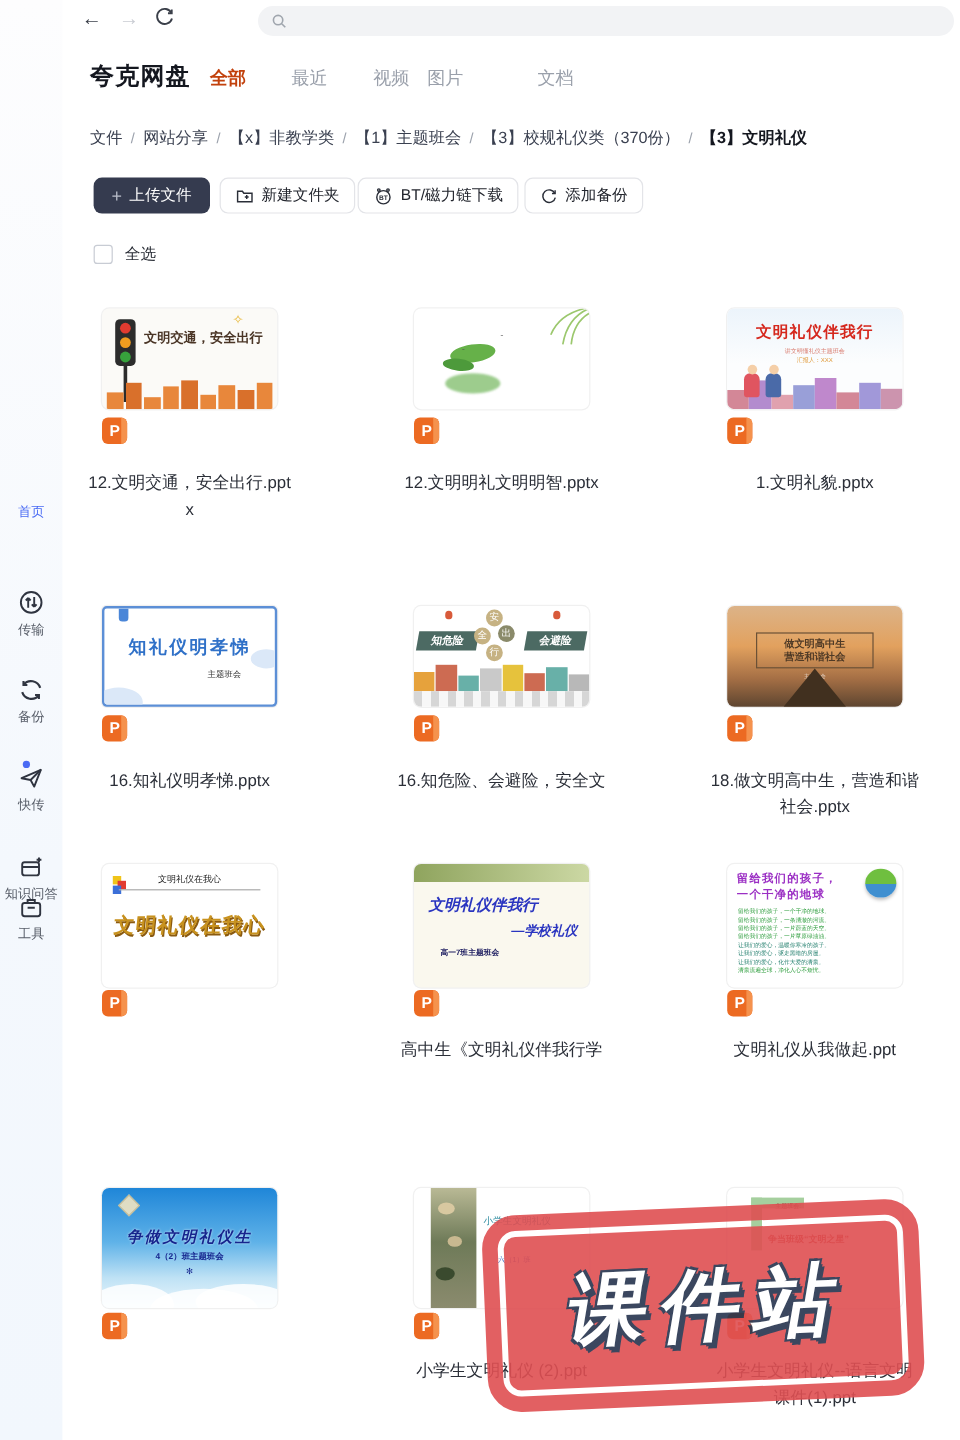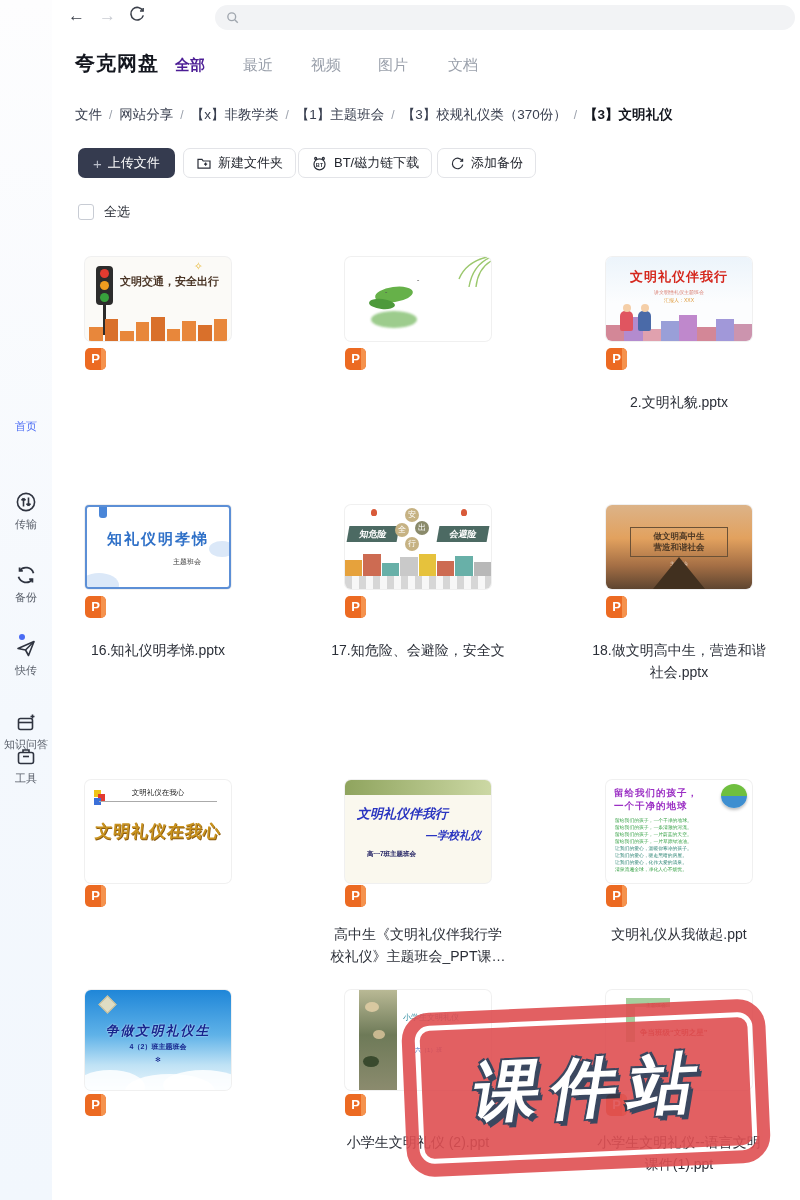--- a/index.html
+++ b/index.html
@@ -21,40 +21,40 @@
                border-left:none;border-right:none;border-radius:0 0 8px 8px;}
   .bluedot{position:absolute;right:13px;top:-2px;width:6px;height:6px;border-radius:50%;background:#4a6bf4;}
   
   .navglyph{position:absolute;font-size:17px;color:#3a3f49;cursor:pointer;line-height:20px;}
   .navglyph.dis{color:#c9ccd3;cursor:default;}
   .searchbar{position:absolute;left:215px;top:5px;width:580px;height:25px;border-radius:13px;
              background:#f2f3f5;display:flex;align-items:center;padding-left:10px;box-sizing:border-box;cursor:text;}
   
   .logo{position:absolute;left:75px;top:50px;font-size:20px;font-weight:800;color:#14171f;letter-spacing:1px;}
   .tab{position:absolute;top:56px;font-size:15px;color:#9aa0ab;cursor:pointer;}
-  .tab.active{color:#4c1d95;font-weight:700;}
+  .tab.active{color:#c2410c;font-weight:700;}
   
   .crumbs{position:absolute;left:75px;top:106px;right:30px;font-size:13.5px;color:#3a4050;
           display:flex;flex-wrap:wrap;align-items:center;}
   .crumb{cursor:pointer;}
   .crumb.last{font-weight:700;color:#14171f;cursor:default;}
   .crumb-sep{color:#9aa0ab;margin:0 7px;font-size:12px;}
   
   .btn{position:absolute;top:148px;height:30px;border-radius:7px;display:inline-flex;align-items:center;
        font-size:13px;cursor:pointer;box-sizing:border-box;}
   .btn.dark{left:78px;background:#353b4f;color:#fff;padding:0 15px;}
   .btn.lite{background:#fff;border:1px solid #e3e4e8;color:#23262e;padding:0 12px;gap:6px;}
   .plus-g{color:#b9bdc9;font-size:15px;margin-right:6px;font-weight:400;}
   .chk{position:absolute;left:78px;top:204px;width:14px;height:14px;border:1.5px solid #c8ccd4;border-radius:3px;
        background:#fff;cursor:pointer;}
   .chk-lbl{position:absolute;left:104px;top:203px;font-size:13px;color:#262a33;}
   
   .cell{position:absolute;width:164px;}
   .c1{left:76px}.c2{left:336px}.c3{left:597px}
-  .r1{top:257px}.r2{top:505px}.r3{top:780px}.r4{top:990px}
+  .r1{top:257px}.r2{top:505px}.r3{top:720px}.r4{top:990px}
   .thumb{width:146px;margin:0 auto;border-radius:6px;background:#fff;overflow:hidden;position:relative;
          box-shadow:0 0 0 1px rgba(0,0,0,.06);cursor:pointer;}
   .r1 .thumb,.r2 .thumb{height:84px}.r3 .thumb{height:103px}.r4 .thumb{height:100px}
   .badge{position:absolute;left:9px;width:21px;height:22px;background:#ec6a22;border-radius:5px;color:#fff;
          font-size:13px;font-weight:800;text-align:center;line-height:22px;overflow:hidden;}
   .badge::after{content:"";position:absolute;right:0;top:0;bottom:0;width:5px;background:#f5924d;border-radius:0 5px 5px 0;}
   .badge span{position:relative;z-index:1;}
   .r1 .badge{top:91px}.r2 .badge{top:91px}.r3 .badge{top:105px}.r4 .badge{top:104px}
   .fname{position:absolute;left:-30px;right:-30px;text-align:center;font-size:14px;line-height:22px;color:#2b2f38;cursor:pointer;}
   .r1 .fname{top:134px}.r2 .fname{top:134px}.r3 .fname{top:143px}.r4 .fname{top:141px}
@@ -219,21 +219,21 @@
       </svg>
       </span>
     <span></span>
   </div>
 </div>
 
 <div class="logo">夸克网盘</div>
 <span class="tab active" style="left:175px">全部</span>
 <span class="tab" style="left:243px">最近</span>
 <span class="tab" style="left:311px">视频</span>
-<span class="tab" style="left:378px">图片</span>
+<span class="tab" style="left:356px">图片</span>
 <span class="tab" style="left:448px">文档</span>
 
 <div class="crumbs">
   <span class="crumb">文件</span>
   <span class="crumb-sep">/</span>
   <span class="crumb">网站分享</span>
   <span class="crumb-sep">/</span>
   <span class="crumb">【x】非教学类</span>
   <span class="crumb-sep">/</span>
   <span class="crumb">【1】主题班会</span>
@@ -295,36 +295,43 @@
         <i style="height:10px"></i>
         <i style="height:19px"></i>
         <i style="height:24px;background:#d9702b"></i>
         <i style="height:12px"></i>
         <i style="height:20px"></i>
         <i style="height:16px;background:#d9702b"></i>
         <i style="height:22px"></i>
     </span>
   </div>
   <div class="badge"><span>P</span></div>
+  <div class="fname">
+    <div>12.文明交通，安全出行.ppt</div>
+      <div>x</div>
+  </div>
 </div>
 
 <div class="cell r1 c2">
   <div class="thumb t2">
     <span class="leaf1"></span>
     <span class="leaf2"></span>
     <span class="refl"></span>
     <svg width="62" height="40" viewBox="0 0 62 40" fill="none" stroke="#9cc86e" stroke-width="1.4" style="position:absolute;right:0;top:0">
       <path d="M62 0 C48 6 42 18 40 30"></path>
         <path d="M62 4 C52 10 48 20 47 30"></path>
         <path d="M58 0 C42 4 34 12 30 22"></path>
     </svg>
     <span class="bird" style="left:72px;top:22px">ˇ</span>
     <span class="bird" style="left:40px;top:34px">ˇ</span>
   </div>
   <div class="badge"><span>P</span></div>
+  <div class="fname">
+      <div>12.文明明礼文明明智.pptx</div>
+    </div>
 </div>
 
 <div class="cell r1 c3">
   <div class="thumb t3">
     <span class="tt">文明礼仪伴我行</span>
     <span class="s1">讲文明懂礼仪主题班会</span>
     <span class="s2">汇报人：XXX</span>
     <span class="sky">
       <i style="height:16px;background:#c96a7d"></i>
         <i style="height:24px;background:#a06fc2"></i>
@@ -333,21 +340,21 @@
         <i style="height:26px;background:#b06bc0"></i>
         <i style="height:14px;background:#c96a7d"></i>
         <i style="height:22px;background:#8a7fd0"></i>
         <i style="height:17px;background:#c07a9a"></i>
     </span>
     <span class="kid" style="left:14px;background:#e05560"></span>
     <span class="kid" style="left:32px;background:#4a6aa8"></span>
   </div>
   <div class="badge"><span>P</span></div>
   <div class="fname">
-      <div>2.文明礼貌.pptx</div>
+      <div>1.文明礼貌.pptx</div>
     </div>
 </div>
 
 <div class="cell r2 c1">
   <div class="thumb t4">
     <span class="clip"></span>
     <span class="tt">知礼仪明孝悌</span>
     <span class="st">主题班会</span>
     <span class="cl1"></span>
     <span class="cl2"></span>
@@ -375,21 +382,21 @@
         <i style="height:19px;background:#c9c9c9"></i>
         <i style="height:22px;background:#e6c23c"></i>
         <i style="height:15px;background:#cd6b52"></i>
         <i style="height:20px;background:#68b0a8"></i>
         <i style="height:14px;background:#b8b8b8"></i>
     </span>
     <span class="walk"></span>
   </div>
   <div class="badge"><span>P</span></div>
   <div class="fname">
-    <div>17.知危险、会避险，安全文</div>
+    <div>16.知危险、会避险，安全文</div>
   </div>
 </div>
 
 <div class="cell r2 c3">
   <div class="thumb t6">
     <span class="box">
       <div>做文明高中生</div>
         <div>营造和谐社会</div>
     </span>
     <span class="tiny">主题班会</span>
@@ -417,21 +424,20 @@
 <div class="cell r3 c2">
   <div class="thumb t8">
     <span class="band"></span>
     <span class="tt">文明礼仪伴我行</span>
     <span class="st">—学校礼仪</span>
     <span class="nt">高一7班主题班会</span>
   </div>
   <div class="badge"><span>P</span></div>
   <div class="fname">
     <div>高中生《文明礼仪伴我行学</div>
-      <div>校礼仪》主题班会_PPT课…</div>
   </div>
 </div>
 
 <div class="cell r3 c3">
   <div class="thumb t9">
     <span class="tt">
       <div>留给我们的孩子，</div>
         <div>一个干净的地球</div>
     </span>
     <span class="globe"></span>

